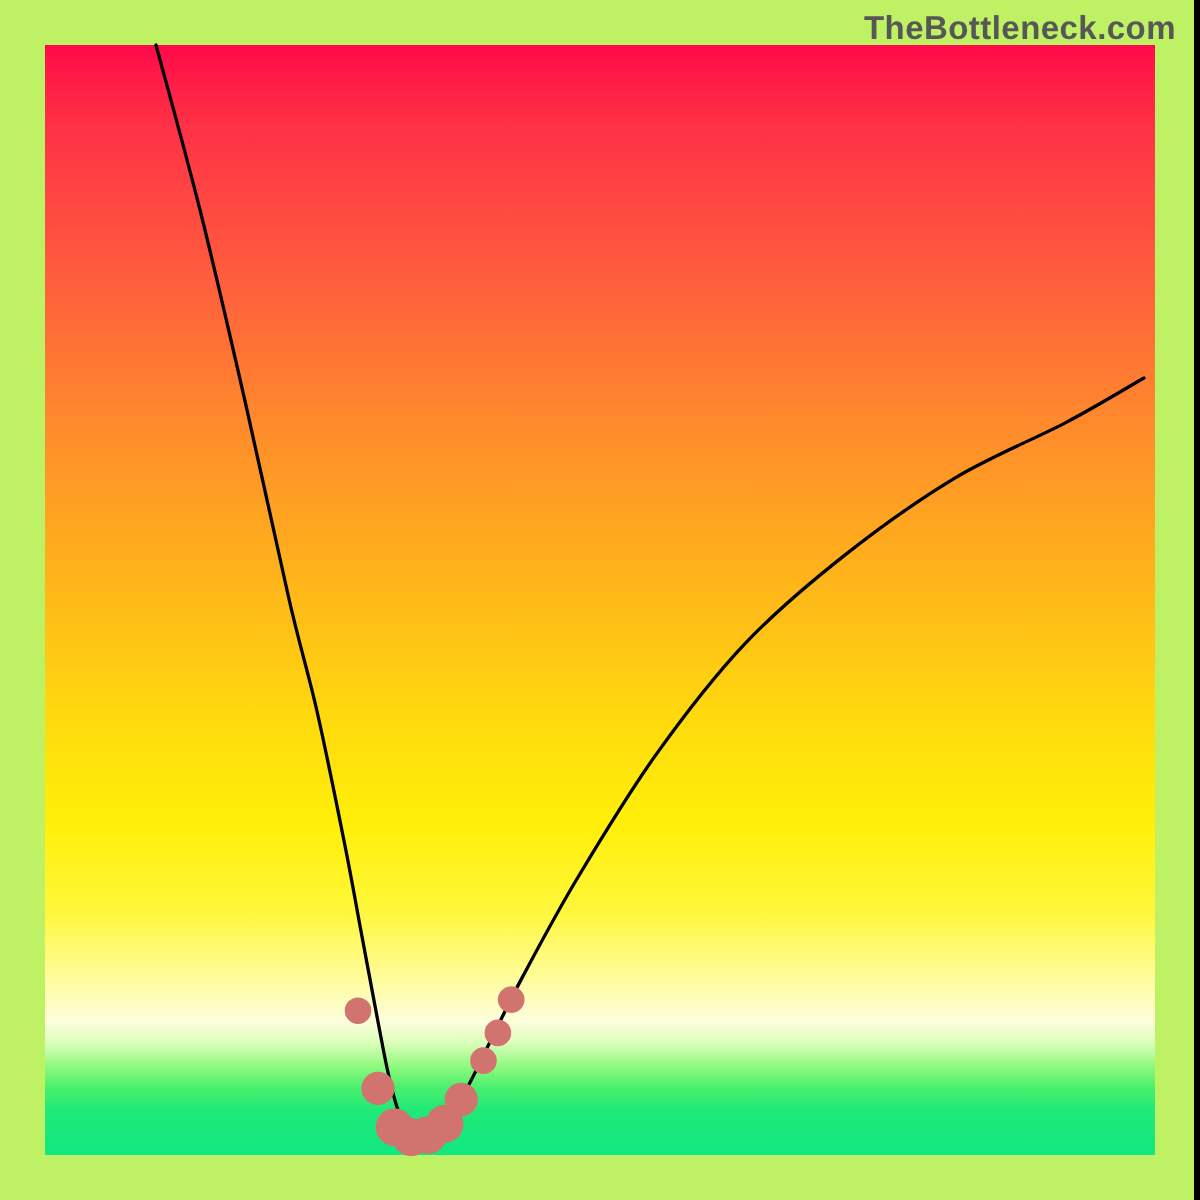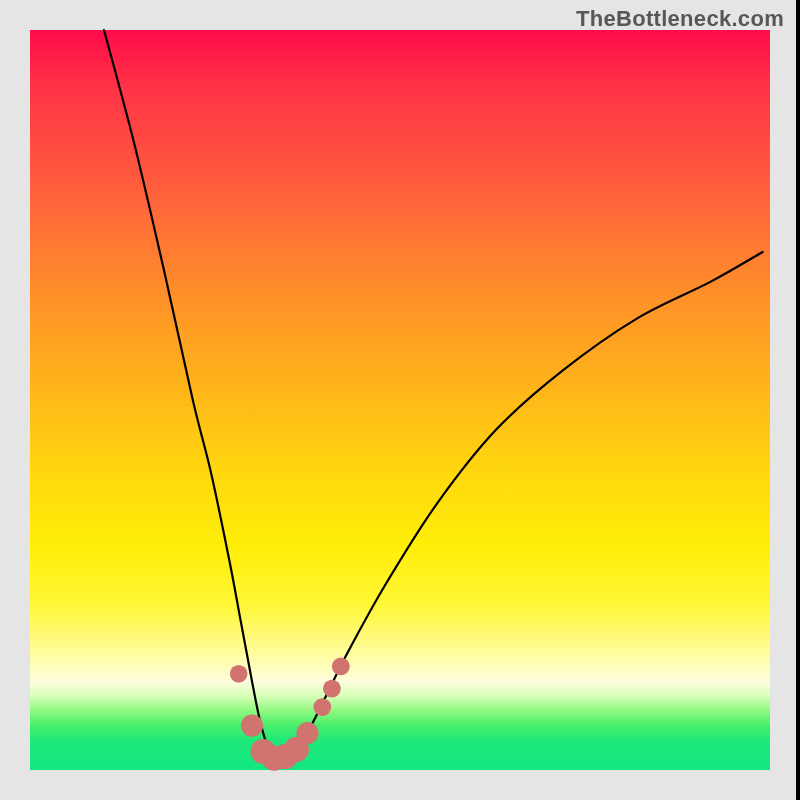--- a/index.html
+++ b/index.html
@@ -9,21 +9,21 @@
     height: 800px;
     background: #000;
     overflow: hidden;
   }
   .frame {
     position: absolute;
     top: 0;
     left: 0;
     width: 796px;
     height: 800px;
-    background: #e5e5e5;
+    background: #bef264;
   }
   .plot-area {
     position: absolute;
     left: 30px;
     top: 30px;
     width: 740px;
     height: 740px;
     
     background: linear-gradient(
       to bottom,

